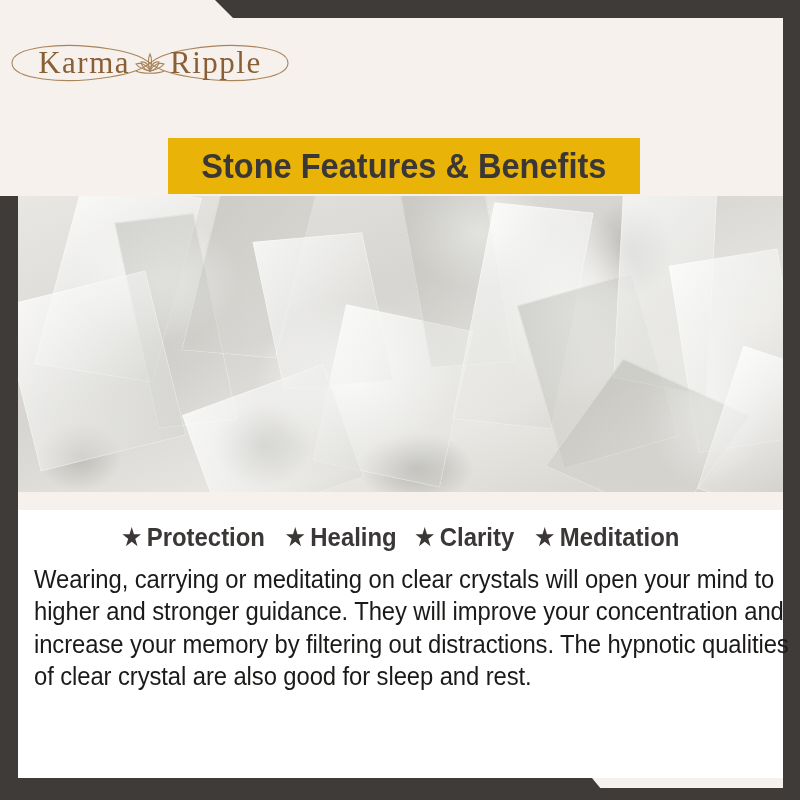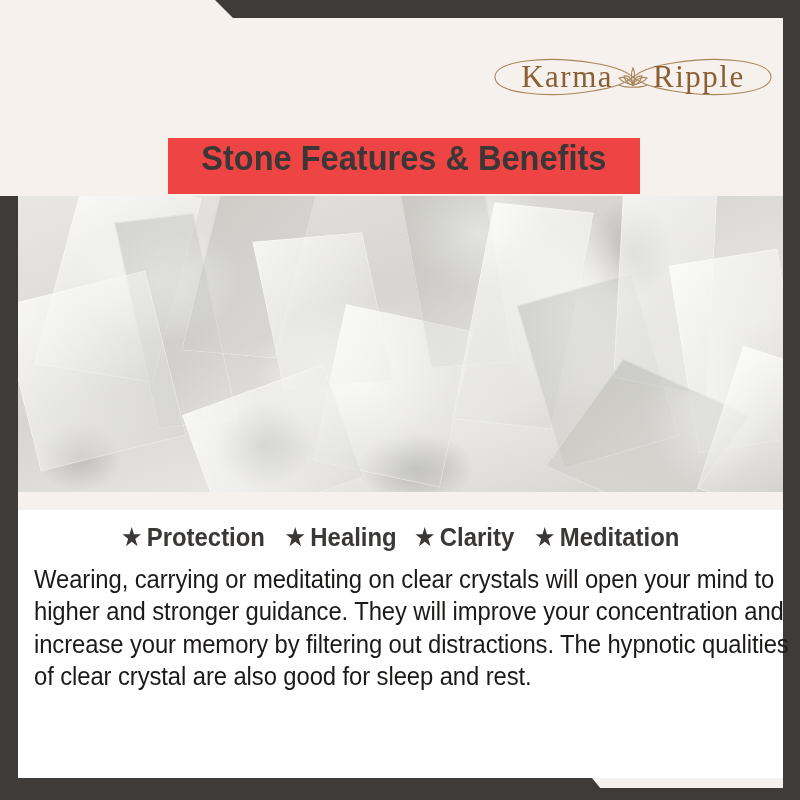--- a/index.html
+++ b/index.html
@@ -54,39 +54,39 @@
   
   .left-dark-edge{
     position:absolute;
     left:0; top:196px; width:18px; height:604px;
     background:#3e3b39;
   }
 
   
   .logo-wrap{
     position:absolute;
-    left:0; top:41px; width:783px; height:72px;
-    display:flex;align-items:center;justify-content:flex-end;
+    left:0; top:27px; width:783px; height:72px;
+    display:flex;align-items:center;justify-content:flex-start;
     pointer-events:none;
   }
   .logo-svg{display:block;}
   .logo-text{
     font-family:"Liberation Serif", serif;
     font-size:31px;
     fill:#8a5f35;
     letter-spacing:1.5px;
   }
 
   
   .title-banner{
     position:absolute;
     left:168px; top:138px;
     width:472px; height:56px;
-    background:#ef4444;
-    display:flex;align-items:flex-start;justify-content:center;
+    background:#eab308;
+    display:flex;align-items:center;justify-content:center;
   }
   .title-text{
     font-family:"Liberation Sans Narrow","Liberation Sans",sans-serif;
     font-weight:bold;
     font-size:35px;
     color:#3a3736;
     letter-spacing:0px;
     transform:scaleX(0.93);
     white-space:nowrap;
   }

